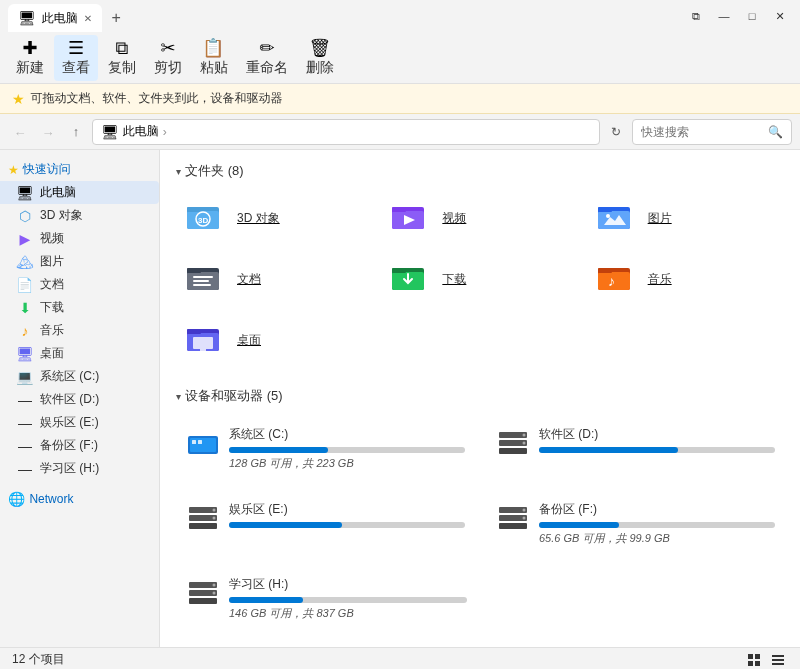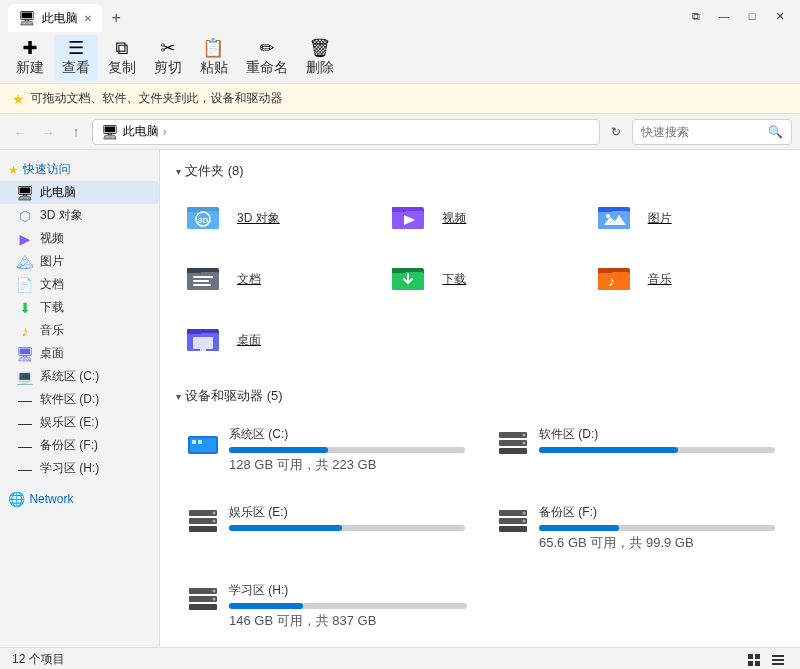--- a/index.html
+++ b/index.html
@@ -57,21 +57,21 @@
     .folder-name { font-size: 12px; color: #333; }
 
     
     .drive-grid { display: grid; grid-template-columns: repeat(2, 1fr); gap: 12px; }
     .drive-item { display: flex; align-items: flex-start; gap: 8px; padding: 8px; border-radius: 4px; cursor: pointer; border: 1px solid transparent; }
     .drive-icon { font-size: 28px; width: 36px; text-align: center; flex-shrink: 0; margin-top: 2px; }
     .drive-info { flex: 1; }
     .drive-name { font-size: 12px; color: #333; margin-bottom: 4px; }
     .drive-bar-bg { background: #d0d0d0; height: 6px; border-radius: 3px; margin-bottom: 3px; }
     .drive-bar-fill { background: #0078d4; height: 6px; border-radius: 3px; }
-    .drive-space { font-size: 13px; color: #555; }
+    .drive-space { font-size: 11px; color: #555; font-style: italic; }
 
     
     .status-bar { display: flex; align-items: center; padding: 3px 12px; background: #f3f3f3; border-top: 1px solid #e0e0e0; height: 24px; font-size: 12px; color: #333; }
     .status-bar-right { margin-left: auto; display: flex; gap: 4px; }
     .view-btn { width: 20px; height: 20px; display: flex; align-items: center; justify-content: center; cursor: pointer; border-radius: 3px; }
 
     
     ::-webkit-scrollbar { width: 6px; }
     ::-webkit-scrollbar-thumb { background: #c0c0c0; border-radius: 3px; }
   </style>

